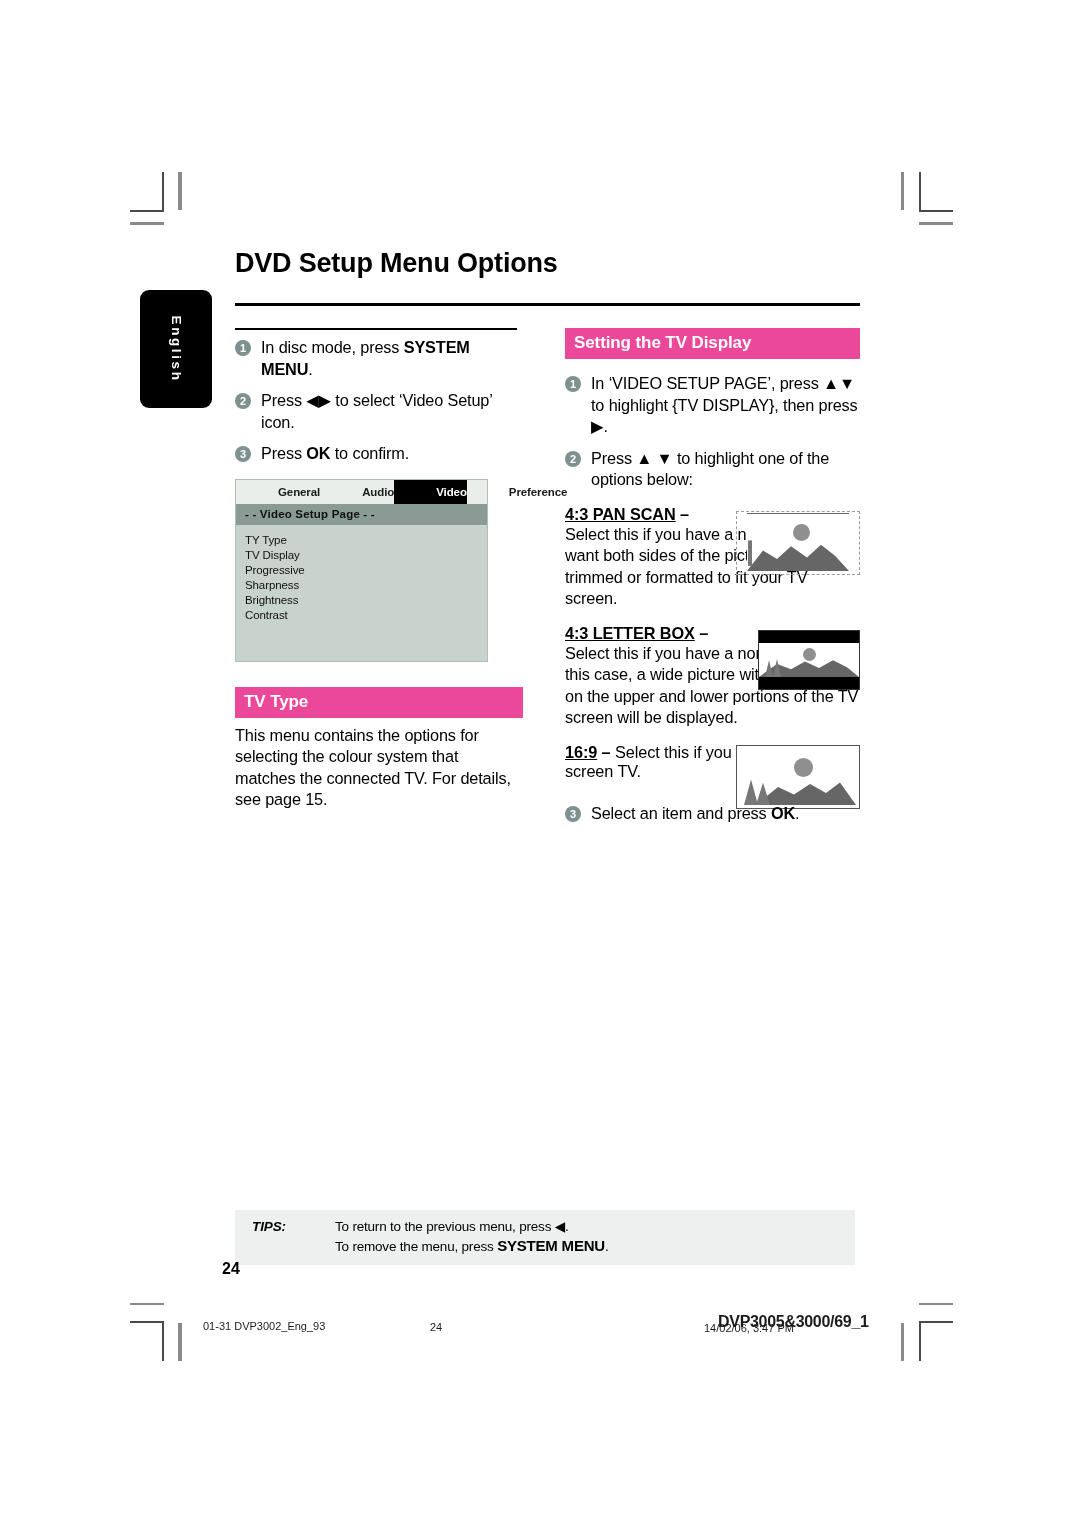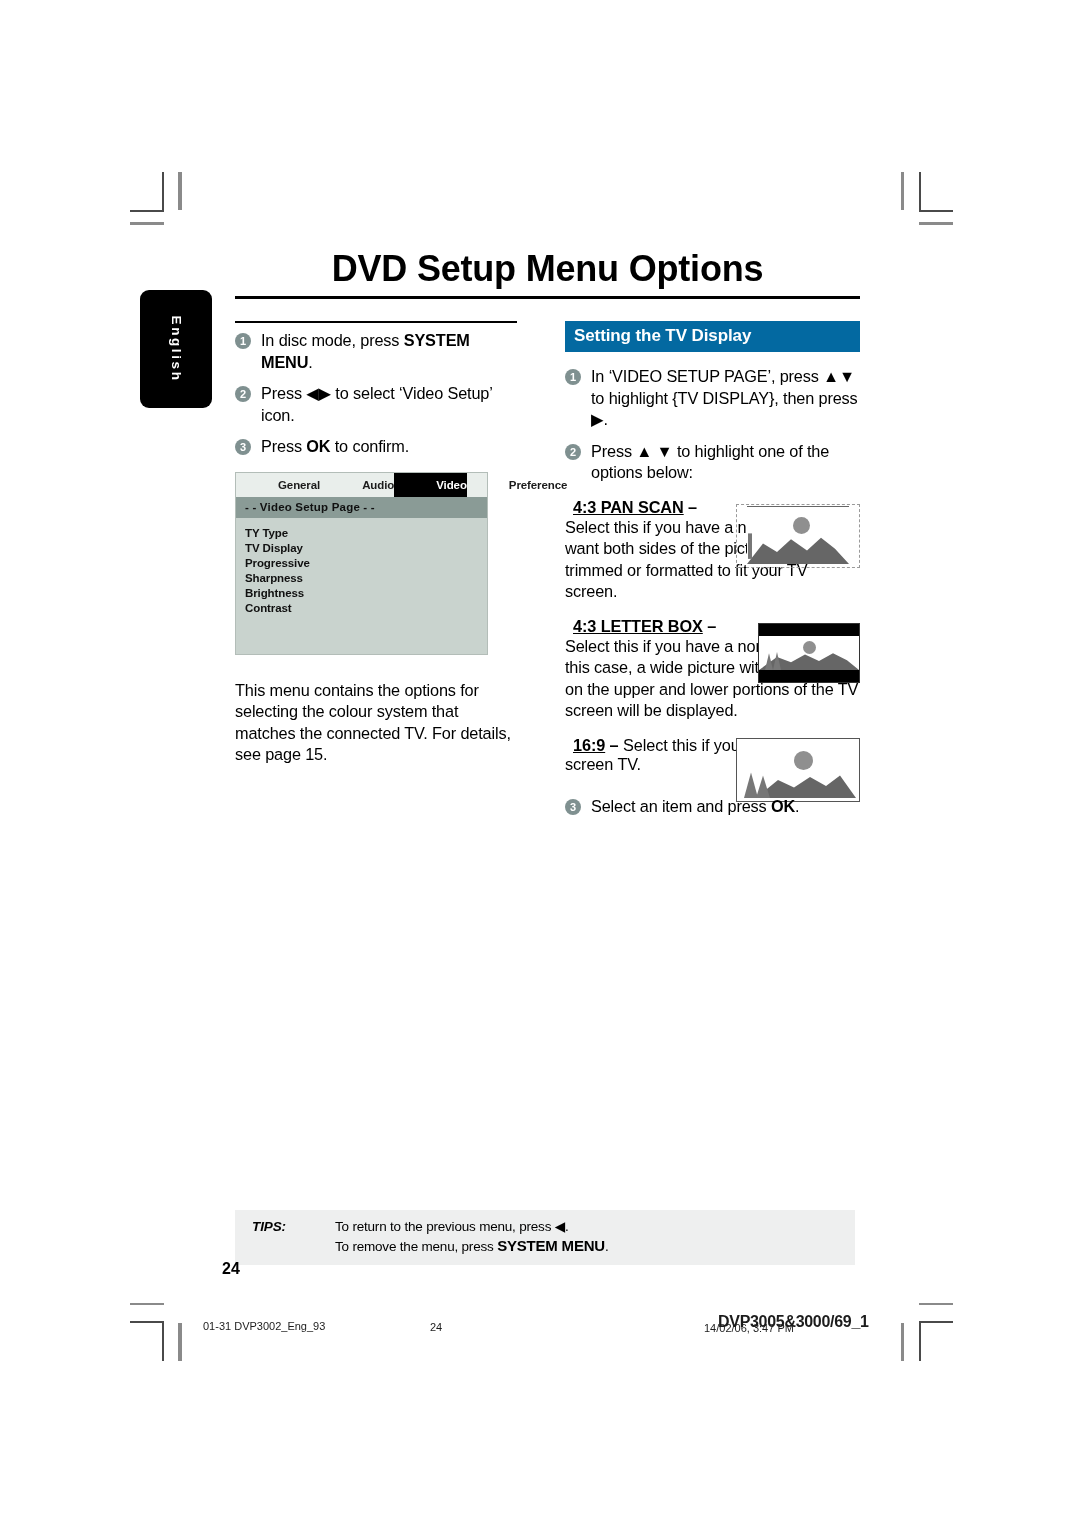--- a/index.html
+++ b/index.html
@@ -22,26 +22,25 @@
 
   
   .page {
     position: absolute;
     left: 140px;
     top: 248px;
     width: 720px;
   }
 
   .doc-title {
-    font-size: 36px;
+    font-size: 27px;
     font-weight: bold;
     letter-spacing: -0.2px;
     color: #000;
-    margin: 0 0 6px 95px;
-    text-align: center;
+    margin: 0 0 24px 95px;
   }
   .title-rule {
     margin-left: 95px;
     width: 625px;
     height: 3px;
     background: #000;
   }
 
   
   .lang-tab {
@@ -82,21 +81,21 @@
     margin-bottom: 7px;
   }
   h2.sec-head {
     font-size: 19.5px;
     font-weight: bold;
     margin: 0 0 13px 0;
     letter-spacing: -0.1px;
   }
 
   .bar-head {
-    background: #0369a1;
+    background: #ec4899;
     color: #ffffff;
     font-size: 17px;
     font-weight: bold;
     padding: 5px 9px 6px 9px;
     letter-spacing: -0.1px;
   }
 
   p.body {
     font-size: 16.3px;
     line-height: 21.5px;
@@ -164,34 +163,34 @@
     font-weight: bold;
     height: 21px;
     display: flex;
     align-items: center;
     padding-left: 9px;
     letter-spacing: 0.2px;
   }
   .dvd-list { padding: 8px 0 0 9px; }
   .dvd-item {
     font-size: 11.5px;
-    font-weight: bold;
+    font-weight: normal;
     color: #101010;
     line-height: 15px;
     letter-spacing: -0.1px;
   }
 
   
   .opt-title {
     font-size: 16.3px;
     font-weight: bold;
     margin: 14px 0 0 0;
     letter-spacing: -0.1px;
   }
-  .opt-title .u { text-decoration: underline; margin-left: 8px; }
+  .opt-title .u { text-decoration: underline; }
   .opt-wrap { position: relative; }
   .opt-text {
     font-size: 16.3px;
     line-height: 21.5px;
     letter-spacing: -0.15px;
     margin: 0;
   }
   .pic {
     position: absolute;
     right: 0;
@@ -310,20 +309,21 @@
           <div class="dvd-item">TY Type</div>
           <div class="dvd-item">TV Display</div>
           <div class="dvd-item">Progressive</div>
           <div class="dvd-item">Sharpness</div>
           <div class="dvd-item">Brightness</div>
           <div class="dvd-item">Contrast</div>
         </div>
       </div>
 
       <div style="margin-top:25px;">
+        <div class="bar-head">TV Type</div>
         <p class="body">This menu contains the options for selecting the colour system that matches the connected TV.  For details, see page 15.</p>
       </div>
 
     </div>
 
     <div class="col-right">
 
       <div class="bar-head">Setting the TV Display</div>
 
       <div class="step" style="margin-top:14px;">

